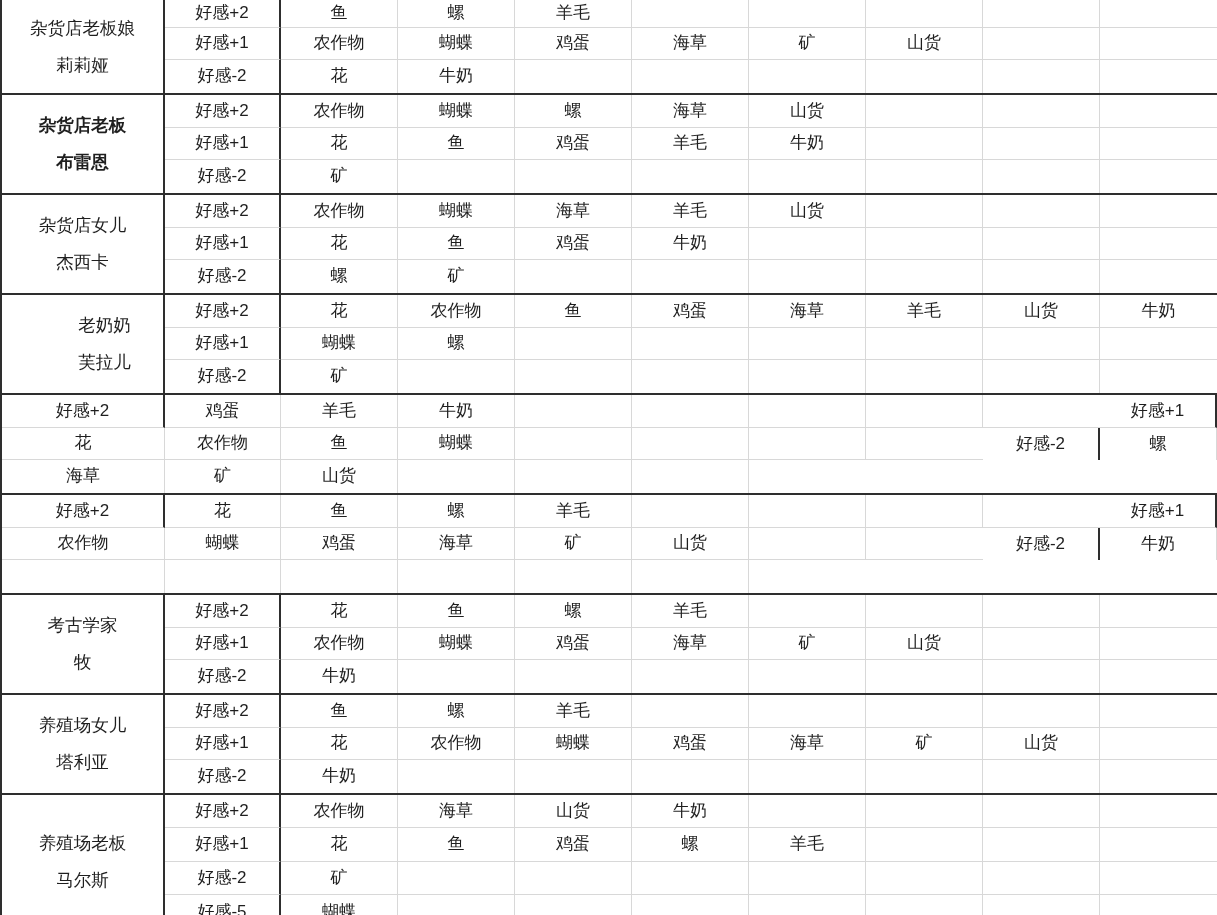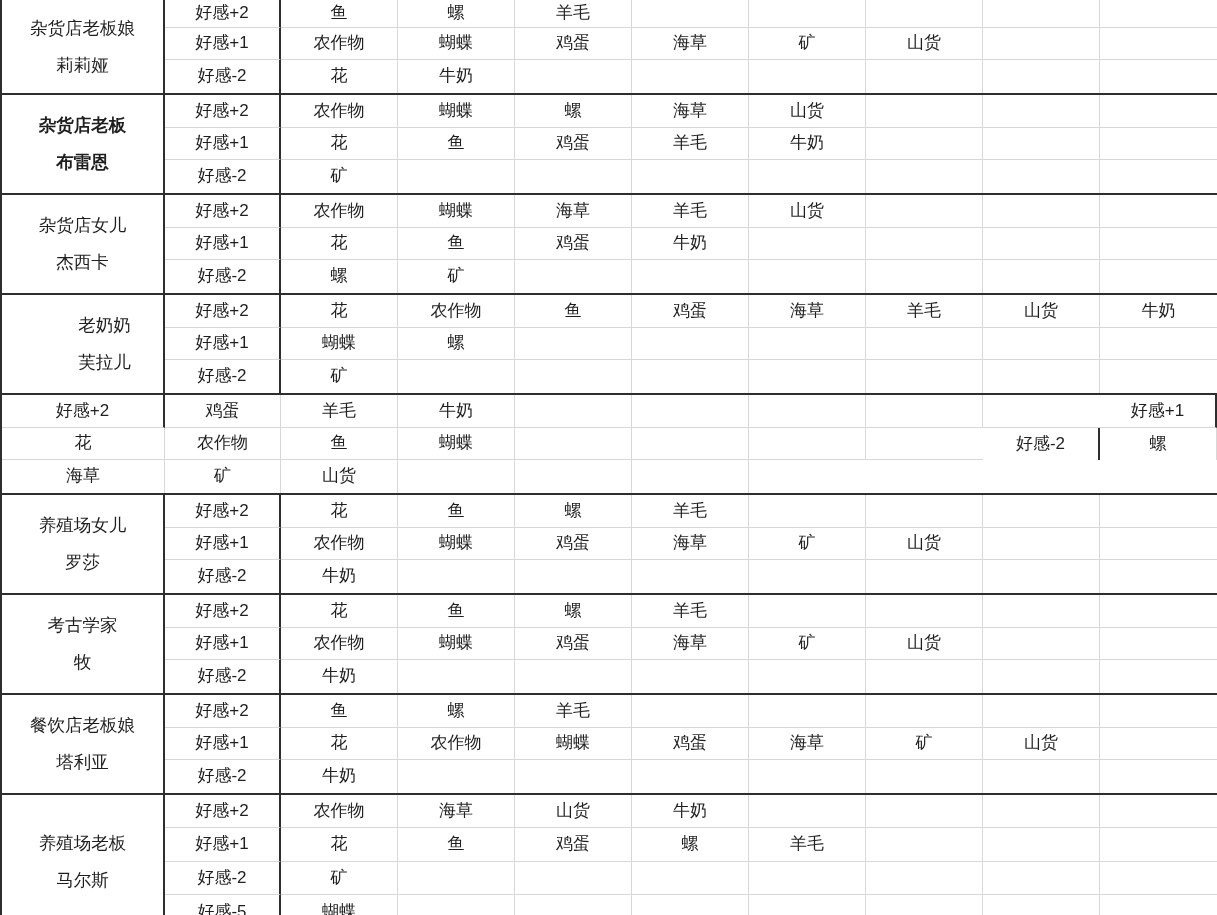--- a/index.html
+++ b/index.html
@@ -218,24 +218,20 @@
       <div class="cell item-cell row-last">螺</div>
       <div class="cell item-cell row-last">海草</div>
       <div class="cell item-cell row-last">矿</div>
       <div class="cell item-cell row-last">山货</div>
       <div class="cell item-cell row-last"></div>
       <div class="cell item-cell row-last"></div>
       <div class="cell item-cell row-last"></div>
       <div class="cell item-cell last-col row-last"></div>
     </div>
     <div class="section mid" style="grid-template-rows: repeat(3, 1fr);">
-      <div class="cell name-cell" style="grid-row: 1 / span 3;">
-        <div>养殖场女儿</div>
-        <div>罗莎</div>
-      </div>
       <div class="cell favor-cell">好感+2</div>
       <div class="cell item-cell">花</div>
       <div class="cell item-cell">鱼</div>
       <div class="cell item-cell">螺</div>
       <div class="cell item-cell">羊毛</div>
       <div class="cell item-cell"></div>
       <div class="cell item-cell"></div>
       <div class="cell item-cell"></div>
       <div class="cell item-cell last-col"></div>
       <div class="cell favor-cell">好感+1</div>
@@ -285,21 +281,21 @@
       <div class="cell item-cell row-last"></div>
       <div class="cell item-cell row-last"></div>
       <div class="cell item-cell row-last"></div>
       <div class="cell item-cell row-last"></div>
       <div class="cell item-cell row-last"></div>
       <div class="cell item-cell row-last"></div>
       <div class="cell item-cell last-col row-last"></div>
     </div>
     <div class="section mid" style="grid-template-rows: repeat(3, 1fr);">
       <div class="cell name-cell" style="grid-row: 1 / span 3;">
-        <div>餐饮店老板娘</div>
+        <div>养殖场女儿</div>
         <div>塔利亚</div>
       </div>
       <div class="cell favor-cell">好感+2</div>
       <div class="cell item-cell">鱼</div>
       <div class="cell item-cell">螺</div>
       <div class="cell item-cell">羊毛</div>
       <div class="cell item-cell"></div>
       <div class="cell item-cell"></div>
       <div class="cell item-cell"></div>
       <div class="cell item-cell"></div>

